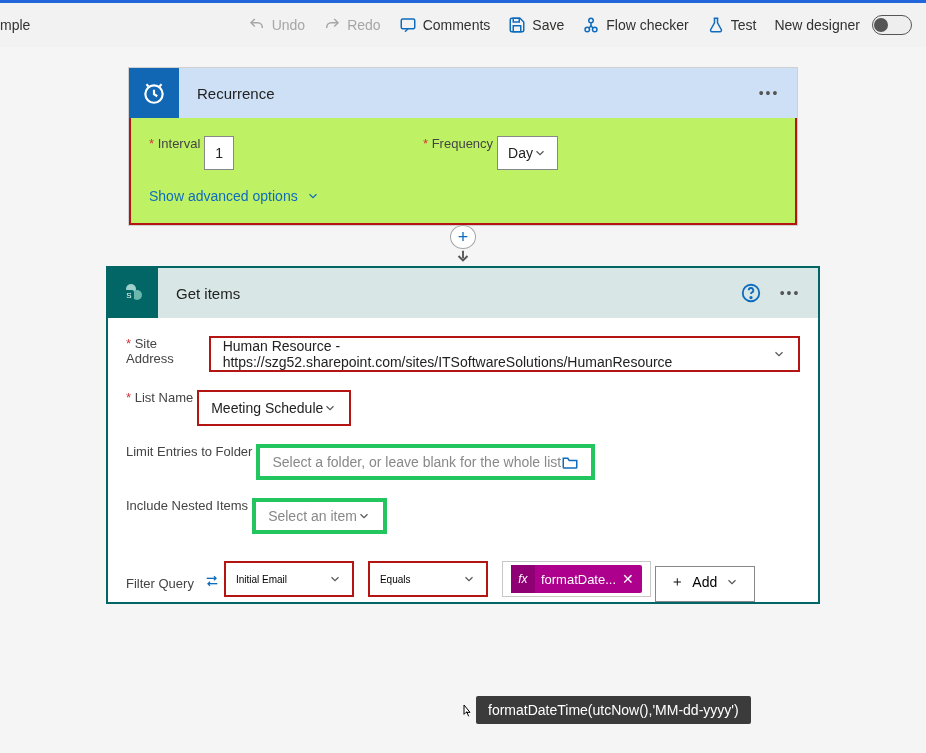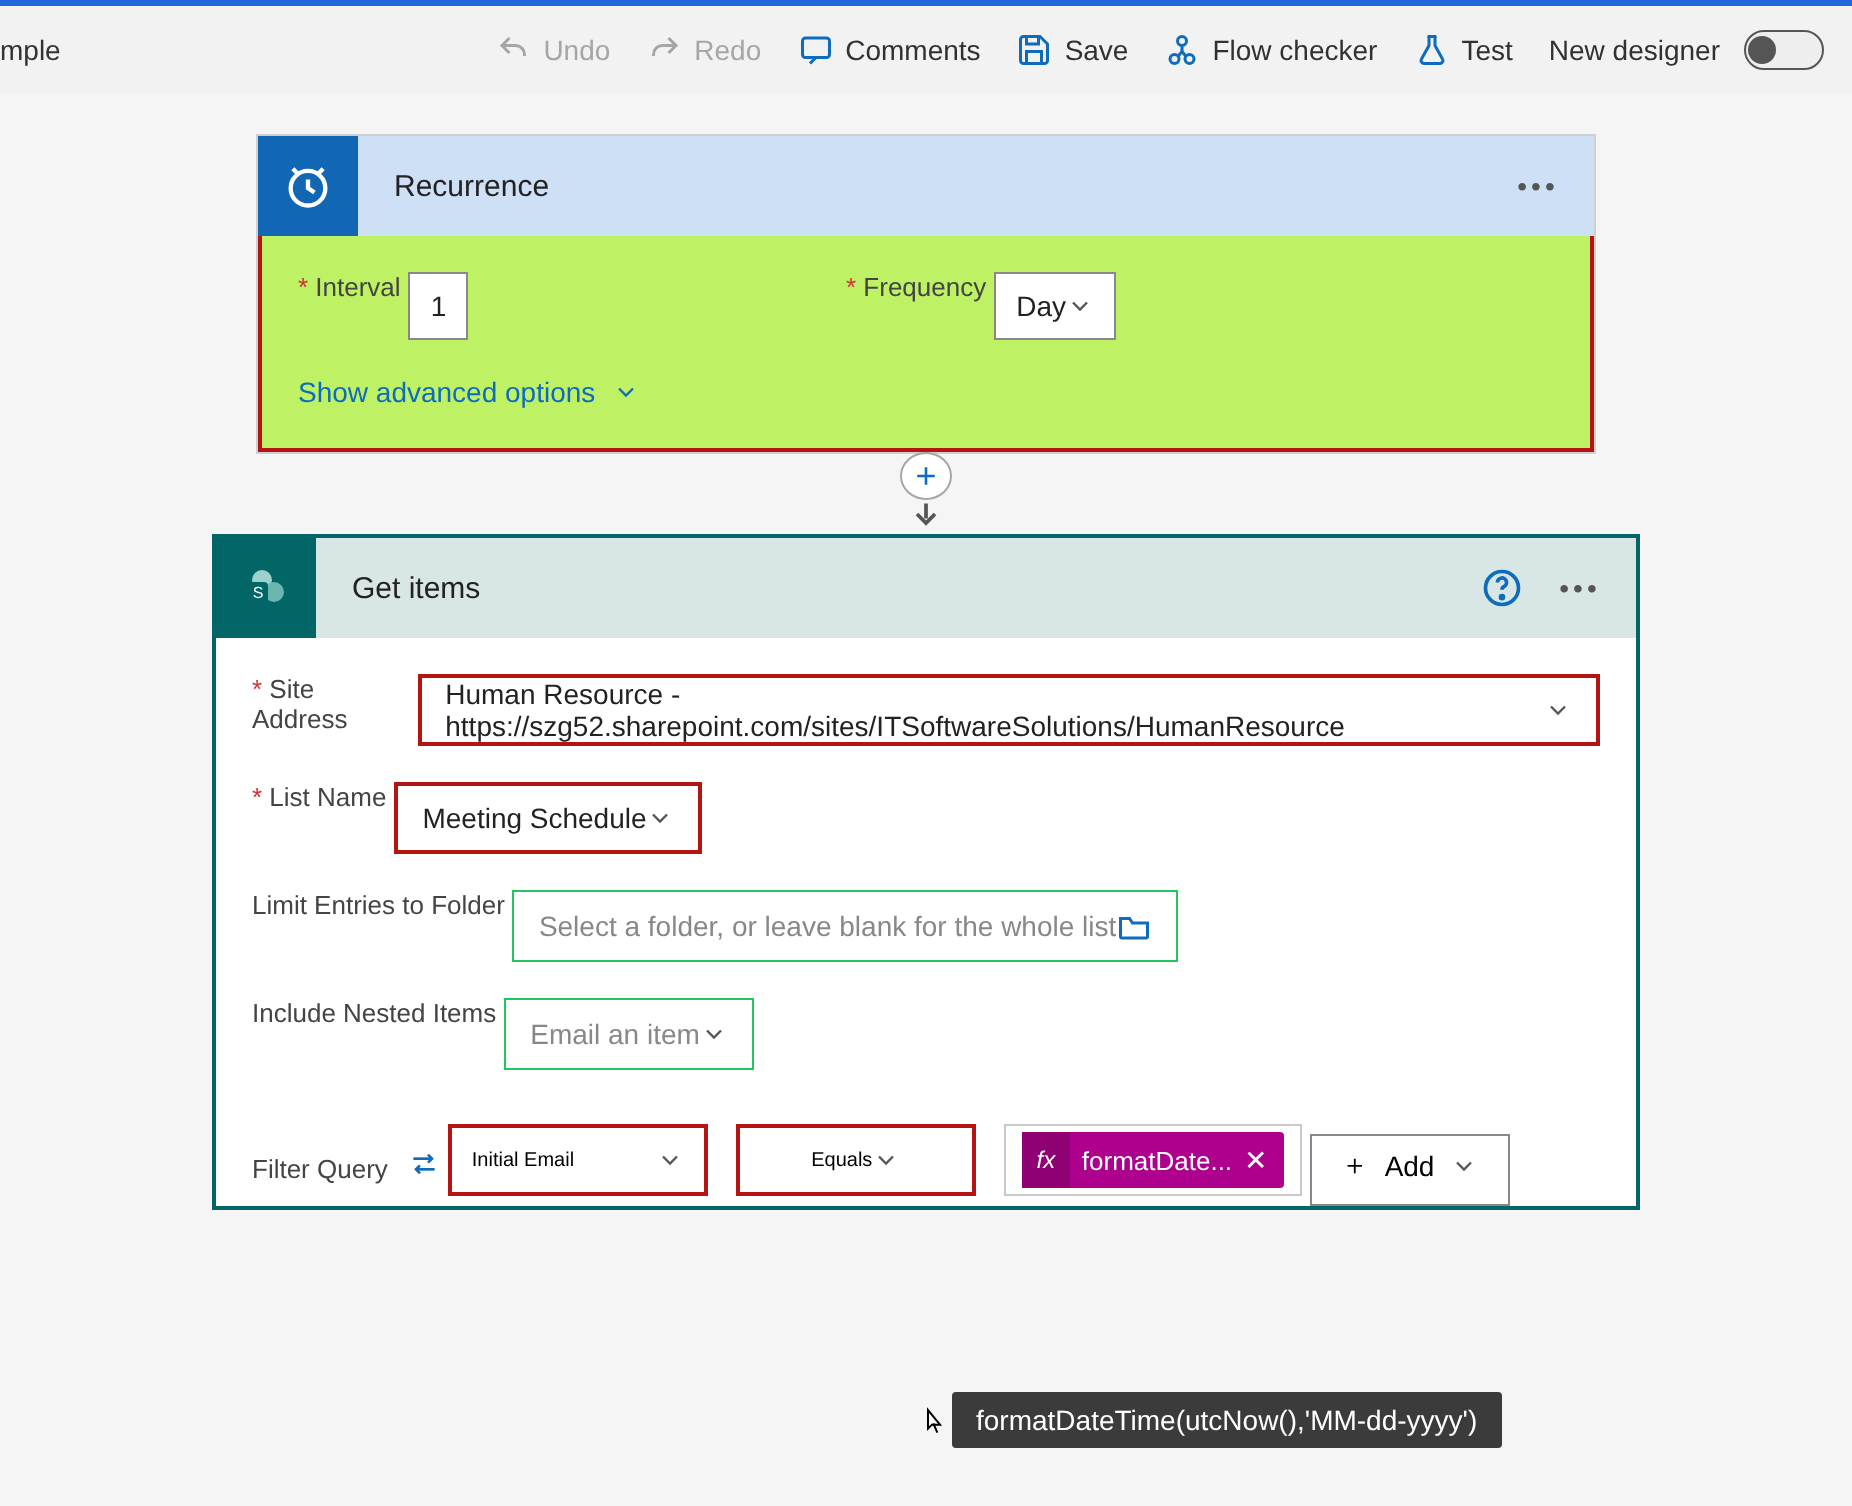--- a/index.html
+++ b/index.html
@@ -54,31 +54,31 @@
     .getitems { width: 714px; border: 2px solid #036666; background: #fff; }
     .getitems .card-header { background: #d8e7e5; }
     .getitems .icon-box { background: #036666; }
     .getitems .help-icon { width: 22px; height: 22px; display: inline-flex; align-items: center; justify-content: center; color: #0f6cbd; margin-right: 14px; cursor: pointer; }
     .getitems .card-body { padding: 18px 18px 0 18px; }
 
     .field-stack { display: flex; flex-direction: column; gap: 18px; }
     .red-box { border: 2px solid #b41412; }
     .wide-input { height: 36px; display: flex; align-items: center; justify-content: space-between; padding: 0 12px; font-size: 14px; color: #222; }
     .wide-input.placeholder { color: #888; }
-    .wide-input.plain { border: 1px solid #22c55e; }
+    .wide-input.plain { border: 4px solid #22c55e; }
     .folder-icon { width: 18px; height: 14px; }
     .folder-icon svg { width: 18px; height: 14px; }
 
     .filter-row-label { display: flex; align-items: center; gap: 10px; margin-top: 12px; }
     .swap-icon { color: #0f6cbd; }
 
     .filter-row { display: flex; gap: 14px; align-items: center; margin-top: 4px; }
     .pill { height: 36px; display: flex; align-items: center; justify-content: space-between; padding: 0 10px; font-size: 10px; }
     .pill.initial { width: 130px; border: 2px solid #b41412; }
-    .pill.equals  { width: 120px; border: 2px solid #b41412; justify-content: center; }
+    .pill.equals  { width: 120px; border: 2px solid #b41412; }
     .token-wrap  { flex: 1; border: 1px solid #c8c8c8; height: 36px; display: flex; align-items: center; padding: 0 8px; }
     .token { height: 28px; background: #ad008c; display: inline-flex; align-items: center; gap: 6px; border-radius: 2px; padding-right: 8px; position: relative; }
     .token .fx { width: 24px; height: 28px; background: #8e0073; display: flex; align-items: center; justify-content: center; color: #fff; font-size: 12px; font-style: italic; }
     .token .txt { color: #fff; font-size: 13px; }
     .token .close { color: #fff; font-size: 14px; cursor: pointer; }
 
     .add-row { margin-top: 14px; }
     .add-btn { height: 36px; border: 1px solid #888; width: 100px; display: inline-flex; align-items: center; justify-content: center; gap: 8px; font-size: 14px; padding-bottom: 4px; }
 
     
@@ -267,21 +267,21 @@
             <span>Select a folder, or leave blank for the whole list</span>
             <span class="folder-icon"><svg viewBox="0 0 24 18" fill="none" stroke="#0f6cbd" stroke-width="2">
                   <path d="M3 4h6l2 3h10v9a1 1 0 0 1-1 1H4a1 1 0 0 1-1-1V4z"></path>
                 </svg></span>
           </div>
         </div>
 
         <div class="field">
           <span class="label">Include Nested Items</span>
           <div class="wide-input plain placeholder">
-            <span>Email an item</span>
+            <span>Select an item</span>
             <span class="chev"><svg viewBox="0 0 24 24" fill="none" stroke="#555" stroke-width="2">
                   <path d="M6 9l6 6 6-6"></path>
                 </svg></span>
           </div>
         </div>
 
         <div class="field">
           <div class="filter-row-label">
             <span class="label">Filter Query</span>
             <span class="swap-icon"><svg width="16" height="14" viewBox="0 0 24 20" fill="none" stroke="#0f6cbd" stroke-width="2">

